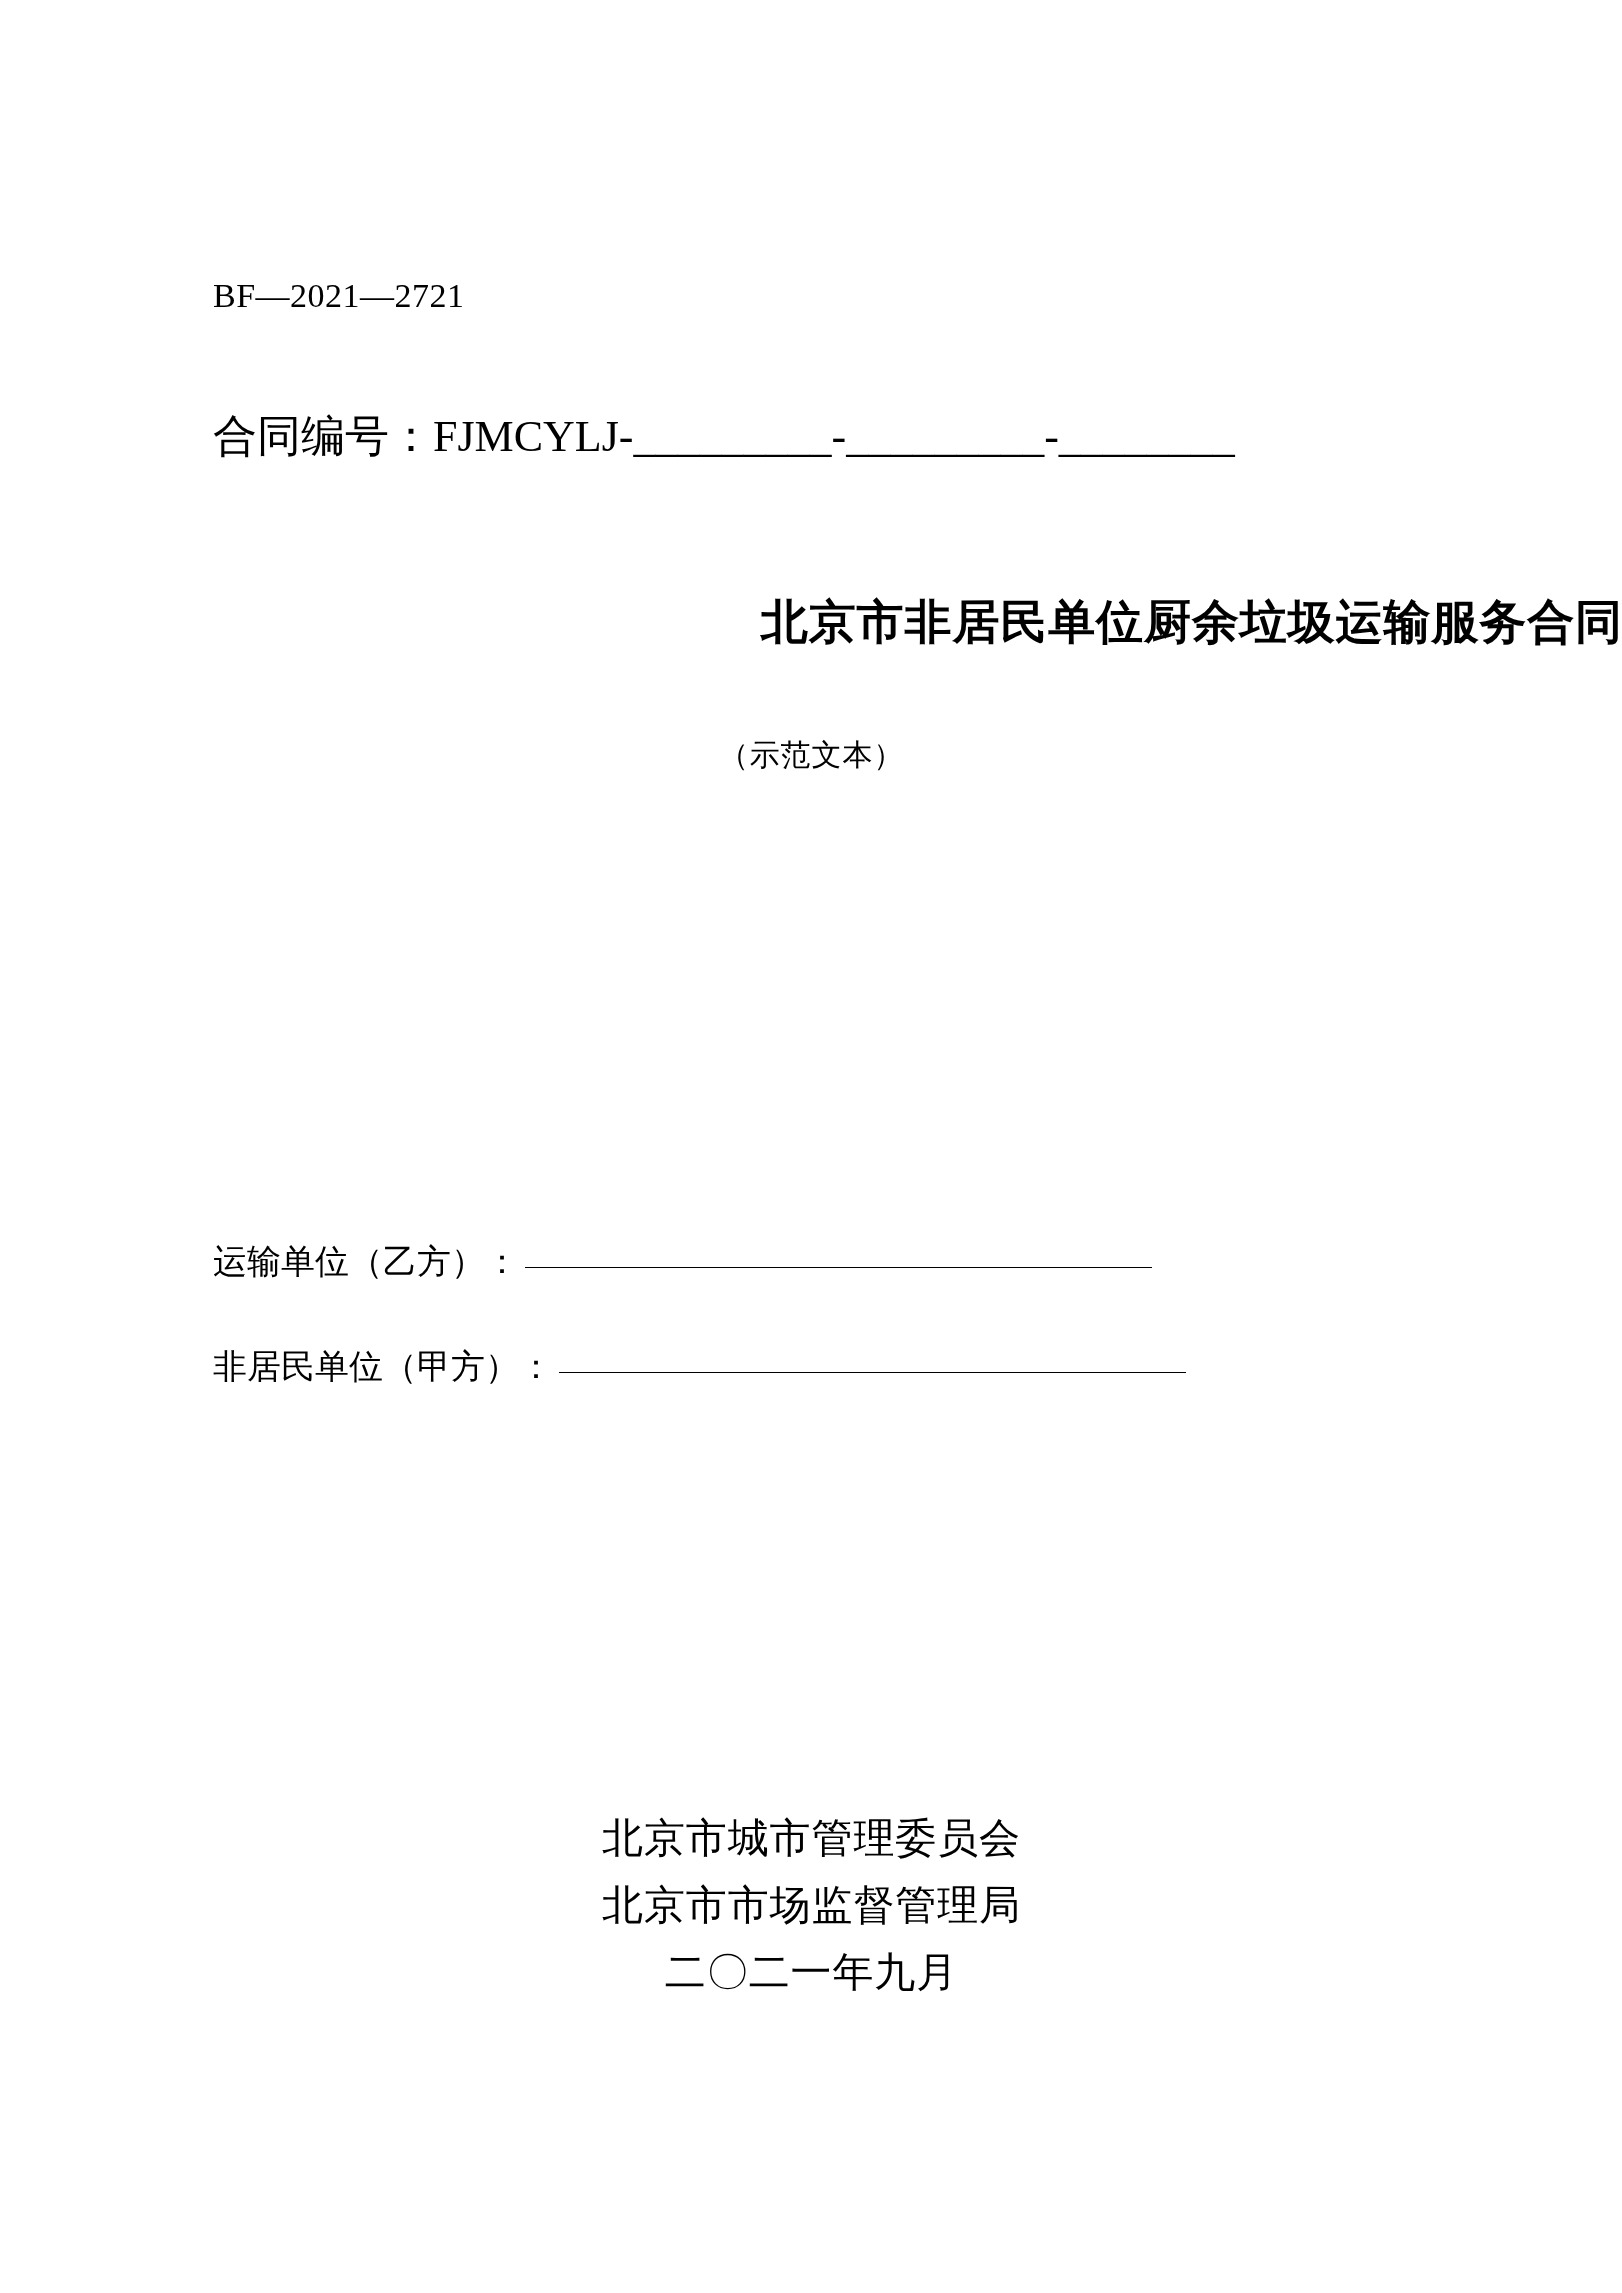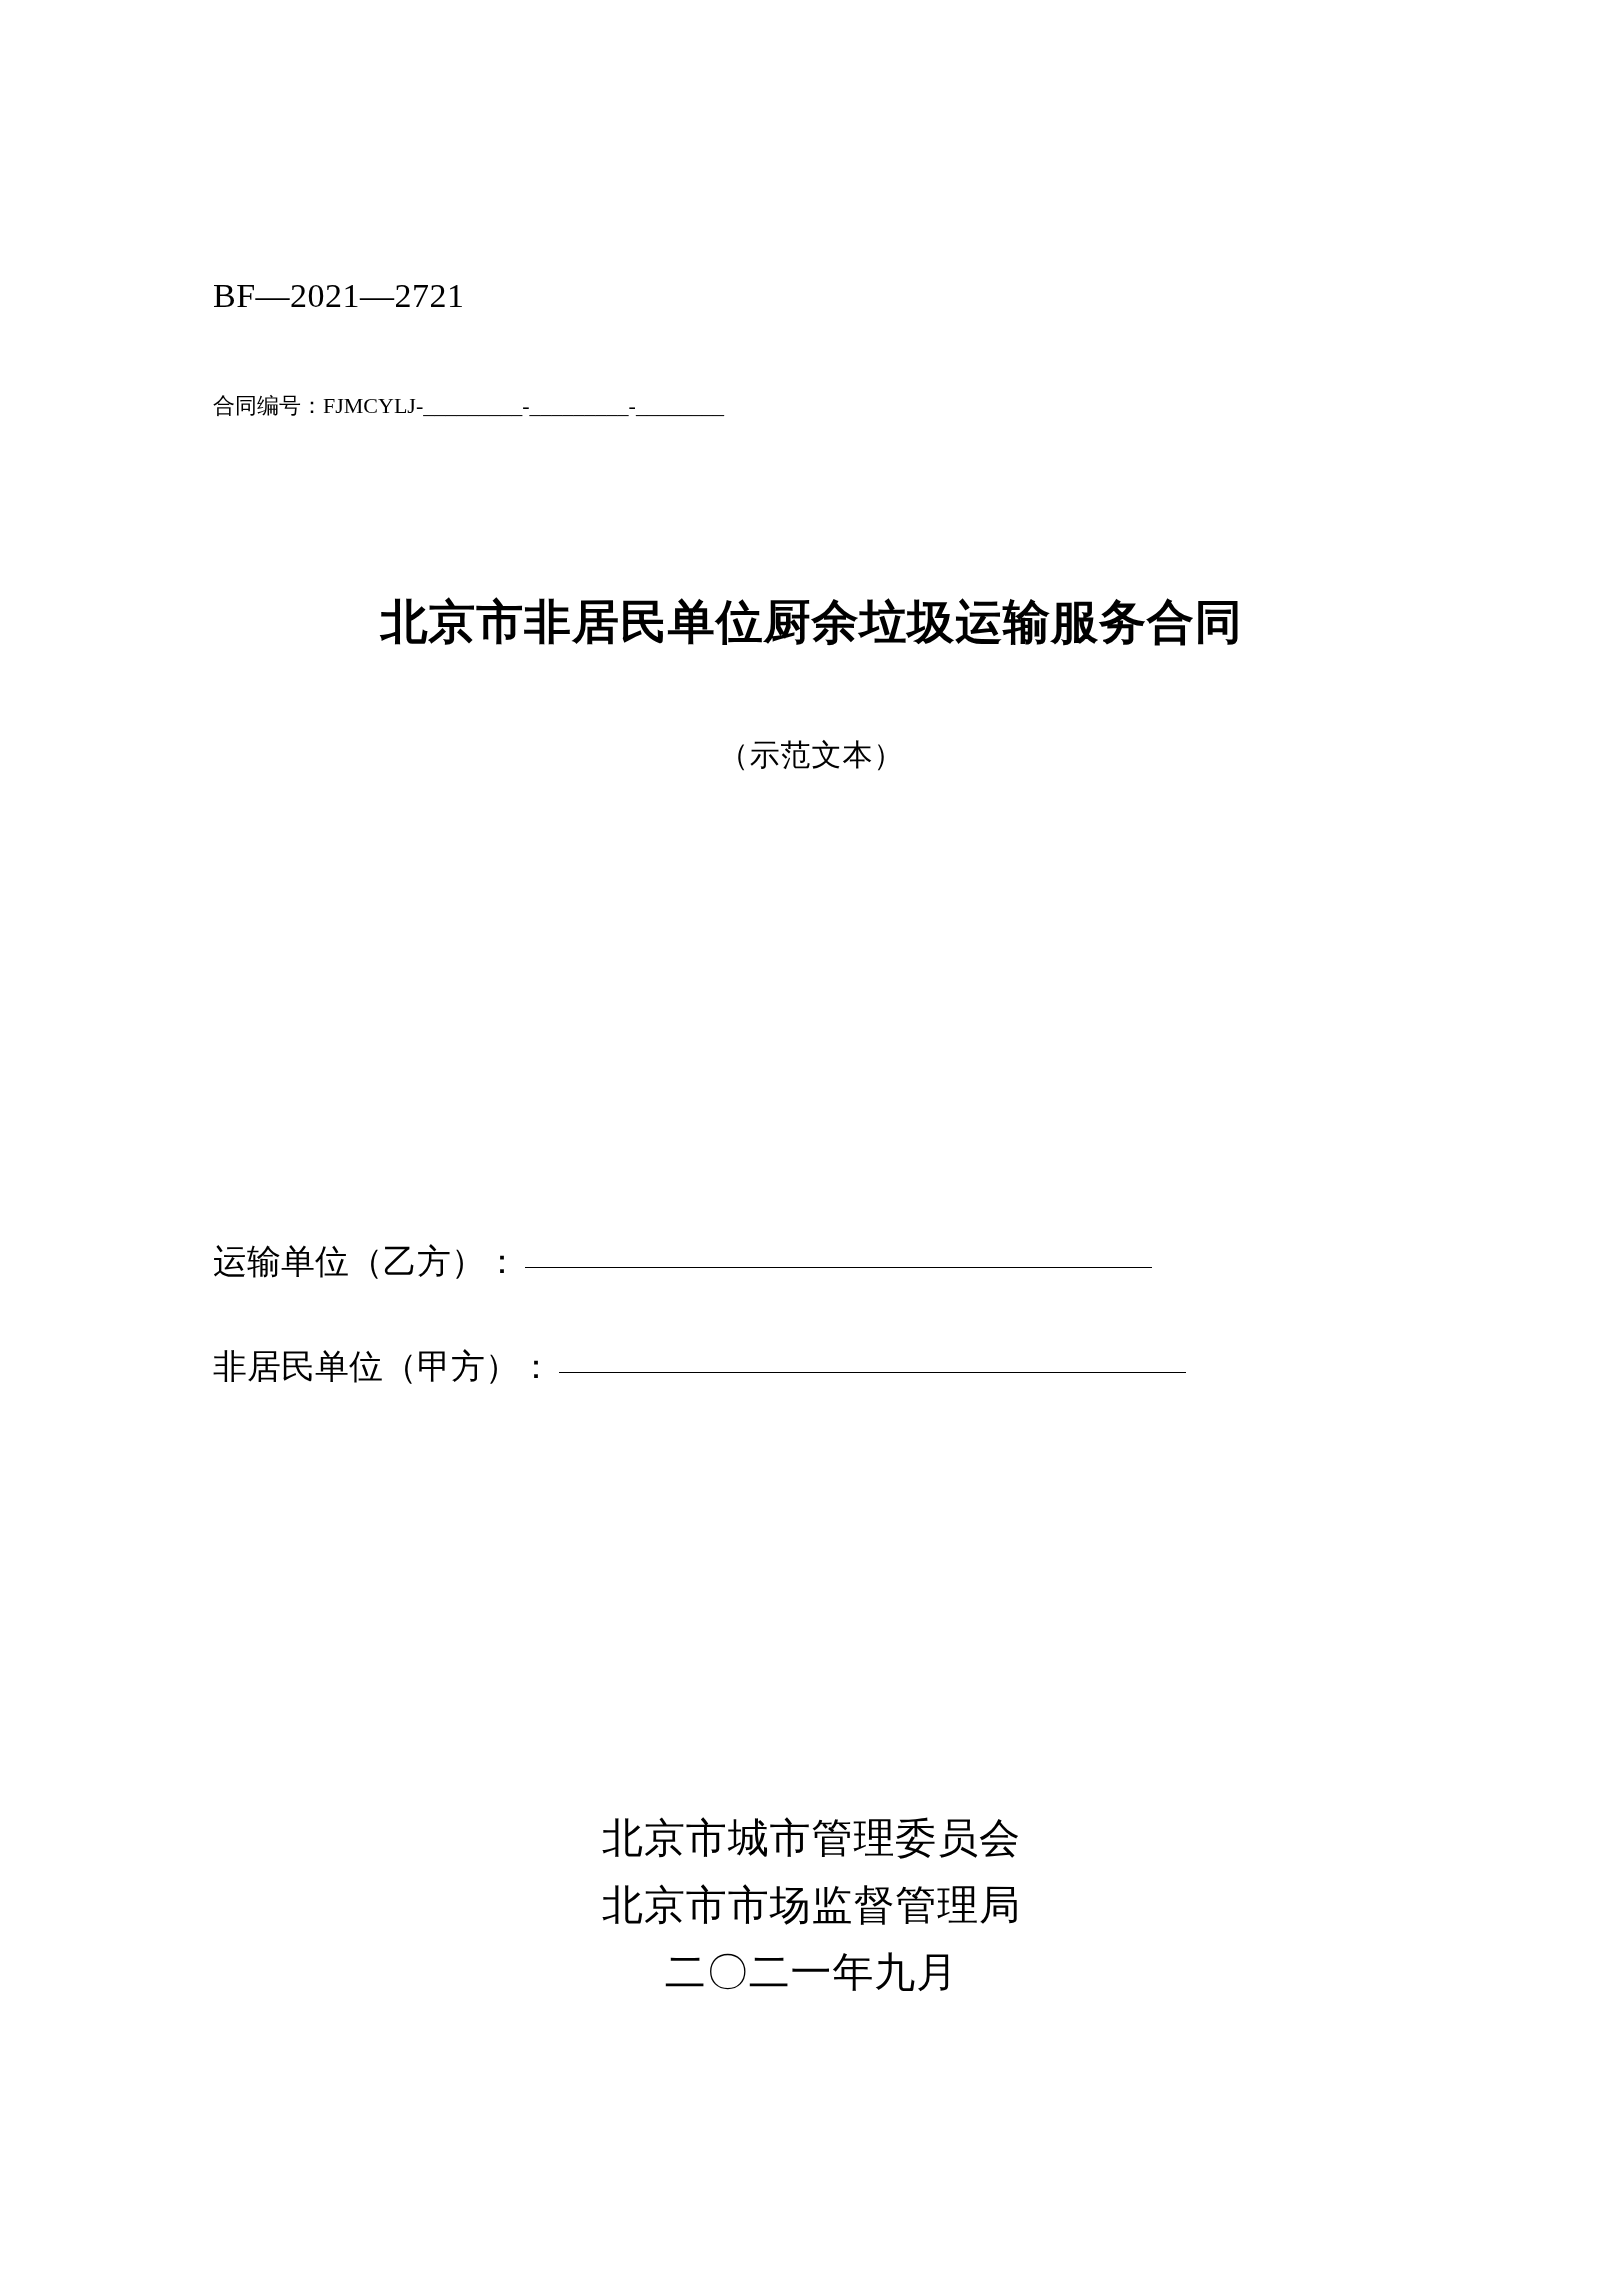--- a/index.html
+++ b/index.html
@@ -26,33 +26,33 @@
     position: absolute;
     left: 213px;
     top: 277px;
     font-size: 34px;
     letter-spacing: 0.5px;
     white-space: nowrap;
   }
   .contract-number {
     position: absolute;
     left: 213px;
-    top: 391px;
-    font-size: 22px;
+    top: 407px;
+    font-size: 44px;
     white-space: nowrap;
   }
   .contract-number .blank {
     letter-spacing: 0px;
   }
   .doc-title {
     position: absolute;
     left: 0;
     right: 0;
     top: 591px;
-    text-align: center;
+    text-align: right;
     font-family: Liberation Sans, sans-serif;
     font-weight: bold;
     font-size: 47px;
     letter-spacing: 0.9px;
   }
   .doc-subtitle {
     position: absolute;
     left: 0;
     right: 0;
     top: 714px;

